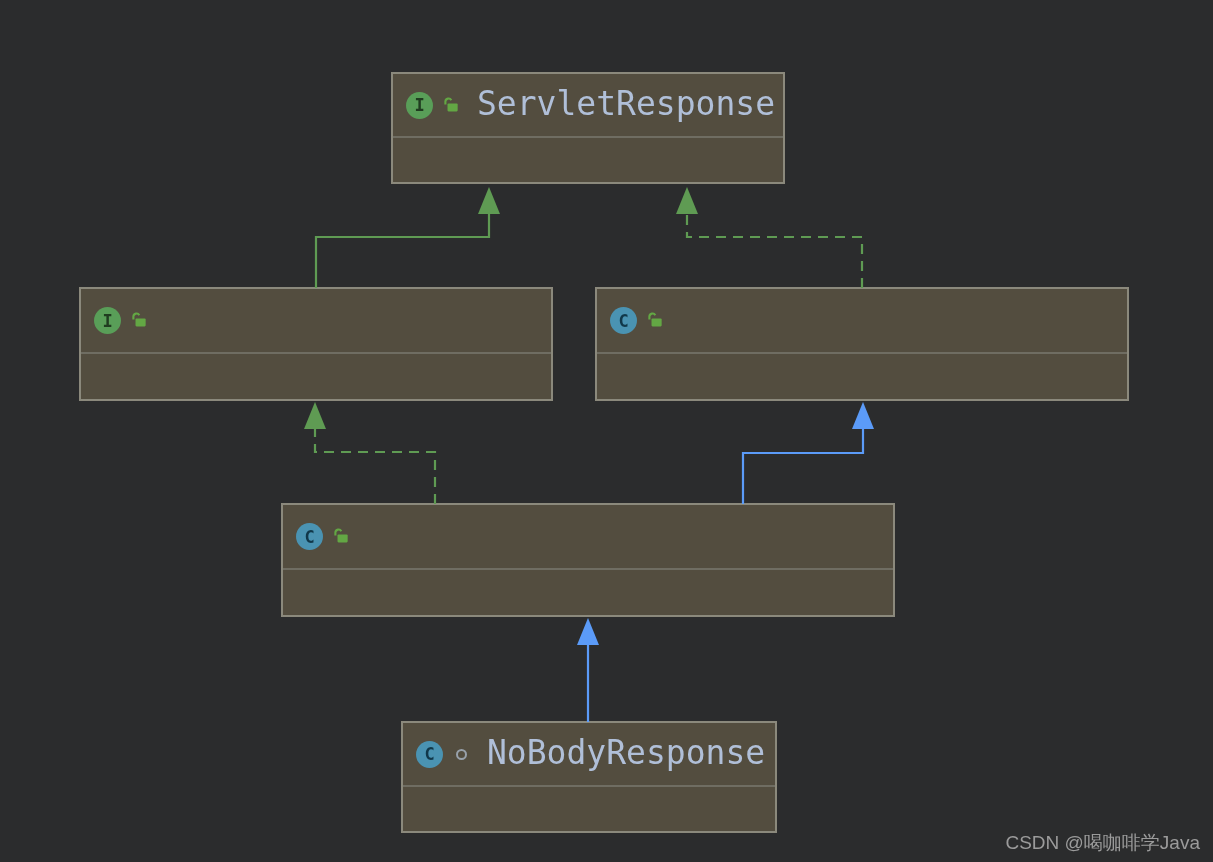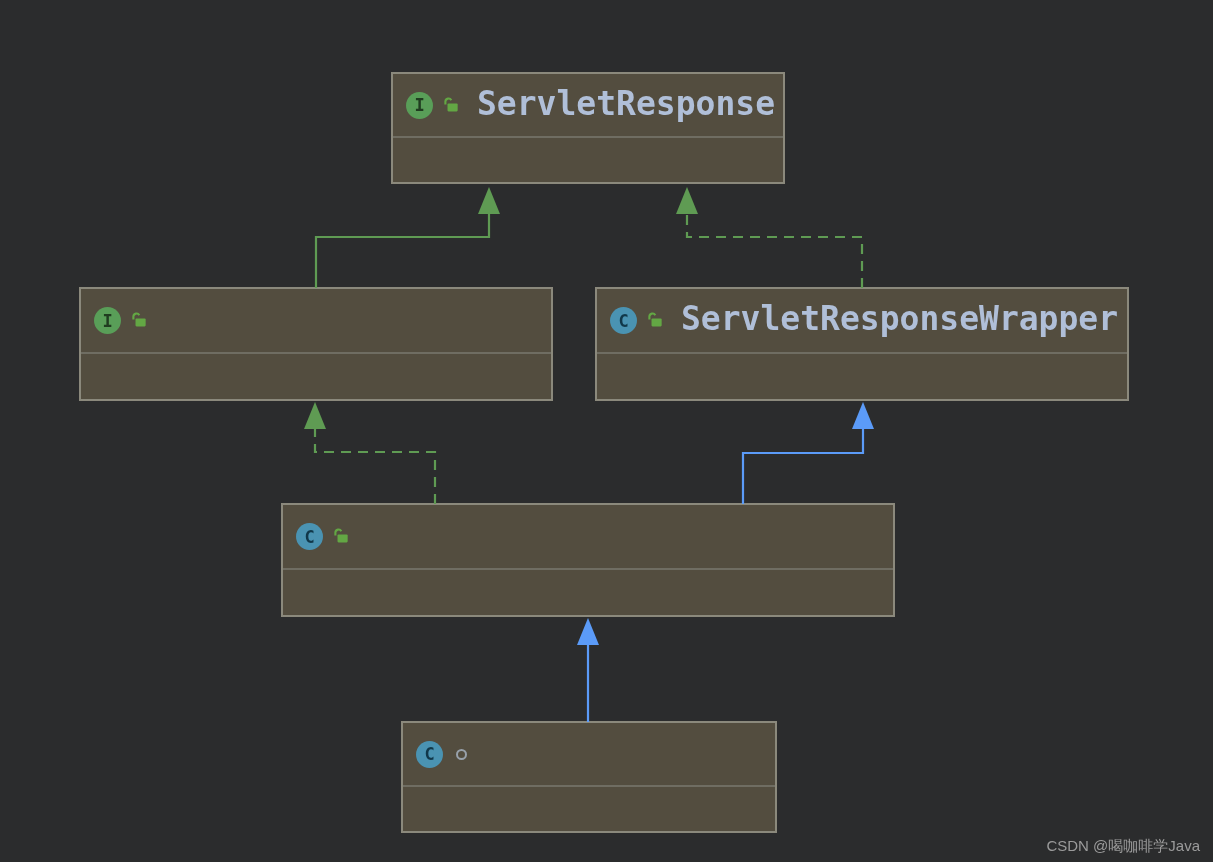--- a/index.html
+++ b/index.html
@@ -39,21 +39,20 @@
     border-bottom: 2px solid #6f6d62;
   }
   .node-body { flex: 1; }
   .node-label {
     color: #b0bfd8;
     font-size: 33px;
     letter-spacing: 0px;
     white-space: nowrap;
     padding-left: 8px;
     transform: translateY(-2px);
-    font-weight: bold;
   }
 
   
   .kind-icon {
     width: 27px; height: 27px;
     border-radius: 50%;
     display: flex; align-items: center; justify-content: center;
     font-size: 17px; font-weight: bold;
     flex: 0 0 auto;
   }
@@ -82,21 +81,21 @@
   .n-httpservletresponsewrapper { left: 281px; top: 503px; width: 614px; height: 114px; }
   .n-httpservletresponsewrapper .node-header { height: 65px; }
   .n-nobodyresponse             { left: 401px; top: 721px; width: 376px; height: 112px; }
   .n-nobodyresponse             .node-header { height: 64px; }
 
   
   .watermark {
     position: absolute;
     right: 13px; bottom: 6px;
     color: #9b9b9b;
-    font-size: 15px;
+    font-size: 19px;
     font-family: "Liberation Sans", sans-serif;
     z-index: 10;
   }
 </style>
 </head>
 <body>
 
 <div class="canvas">
 
   <svg class="edges">
@@ -150,39 +149,39 @@
     <div class="node-body"></div>
   </div>
 
   <div class="node n-servletresponsewrapper">
     <div class="node-header">
       <span class="kind-icon class">C</span>
       <svg class="lock-icon" viewBox="0 0 17 17">
         <path d="M3.2 8.6 V5.6 A3 3 0 0 1 8.8 4.4" fill="none" stroke="#63a744" stroke-width="2"></path>
         <rect x="5.2" y="7.6" width="9.6" height="7.4" rx="1" fill="#63a744"></rect>
       </svg>
-      <span class="node-label">ServletResponseWrapper</span>
     </div>
     <div class="node-body"></div>
   </div>
 
   <div class="node n-httpservletresponsewrapper">
     <div class="node-header">
       <span class="kind-icon class">C</span>
       <svg class="lock-icon" viewBox="0 0 17 17">
         <path d="M3.2 8.6 V5.6 A3 3 0 0 1 8.8 4.4" fill="none" stroke="#63a744" stroke-width="2"></path>
         <rect x="5.2" y="7.6" width="9.6" height="7.4" rx="1" fill="#63a744"></rect>
       </svg>
     </div>
     <div class="node-body"></div>
   </div>
 
   <div class="node n-nobodyresponse">
     <div class="node-header">
       <span class="kind-icon class">C</span>
       <span class="ring-icon"></span>
+      <span class="node-label">NoBodyResponse</span>
     </div>
     <div class="node-body"></div>
   </div>
 
   <div class="watermark">CSDN @喝咖啡学Java</div>
 
 </div>
 
 </body></html>

